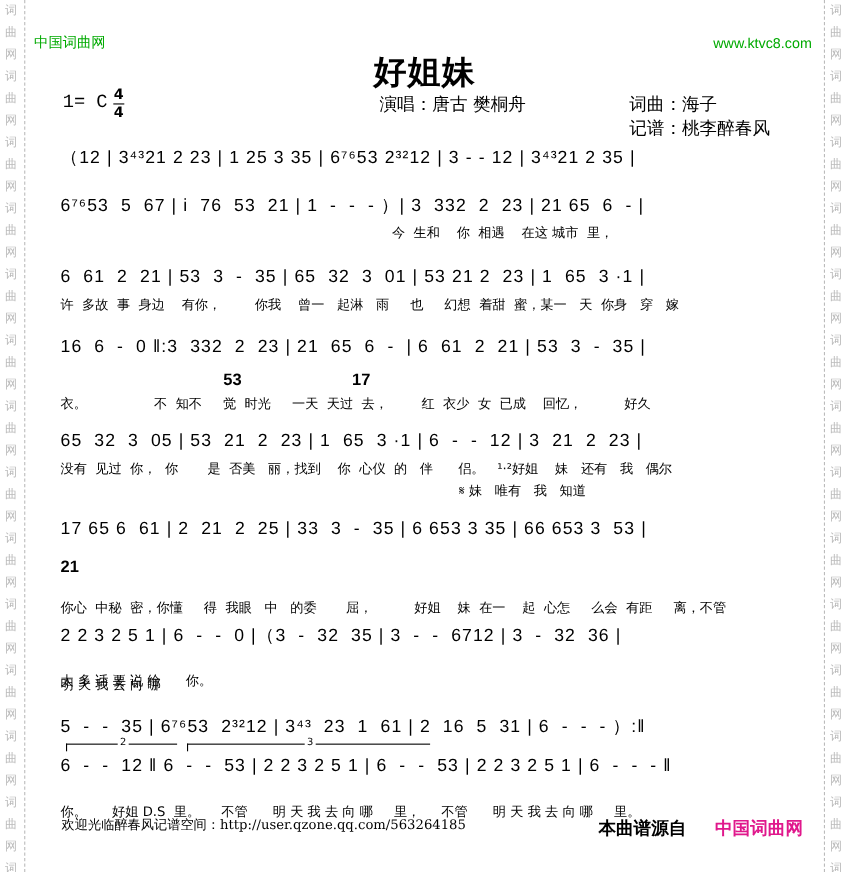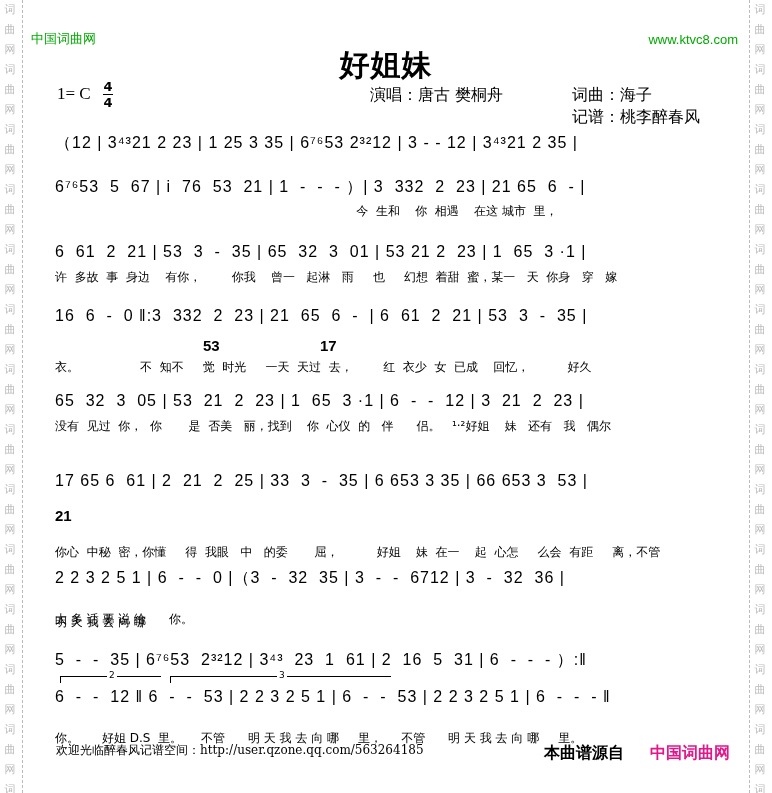--- a/index.html
+++ b/index.html
@@ -4,25 +4,25 @@
 <style>
   html,body{margin:0;padding:0;background:#fff;}
   body{width:772px;height:793px;position:relative;overflow:hidden;font-family:"DejaVu Sans","Liberation Sans",sans-serif;color:#000;}
   .side{position:absolute;top:0;width:22px;height:793px;}
   .side.left{left:0;border-right:1px dashed #bbb;}
   .side.right{right:0;border-left:1px dashed #bbb;}
   .wm{position:absolute;left:3px;font-size:11px;color:#bbb;line-height:20px;width:14px;text-align:center;}
   .hdr-left{position:absolute;left:31px;top:30px;font-size:13px;color:#0a0;}
   .hdr-right{position:absolute;right:34px;top:32px;font-size:13px;color:#0a0;font-family:"Liberation Sans",sans-serif;}
   .title{position:absolute;left:0;right:0;top:45px;text-align:center;font-size:30px;font-family:"DejaVu Serif",serif;font-weight:bold;letter-spacing:1px;}
-  .key{position:absolute;left:57px;top:84px;font-size:17px;font-family:Liberation Serif, serif;}
+  .key{position:absolute;left:57px;top:84px;font-size:17px;font-family:Liberation Mono, monospace;}
   .timesig{position:absolute;left:103px;top:80px;font-size:13px;font-weight:bold;line-height:13px;text-align:center;}
   .timesig span{display:block;}
   .timesig .bar{border-top:1px solid #000;width:10px;margin:1px auto;}
-  .singer{position:absolute;left:345px;top:85px;font-size:16px;font-family:"DejaVu Serif",serif;margin-left:25px;}
+  .singer{position:absolute;left:345px;top:85px;font-size:16px;font-family:"DejaVu Serif",serif;}
   .composer{position:absolute;left:572px;top:85px;font-size:16px;font-family:"DejaVu Serif",serif;}
   .transcriber{position:absolute;left:572px;top:107px;font-size:16px;font-family:"DejaVu Serif",serif;}
   .row{position:absolute;left:55px;right:40px;}
   .notes{font-family:"Liberation Sans",sans-serif;font-weight:normal;font-size:16px;white-space:pre;letter-spacing:1px;}
   .lyr{font-size:12px;white-space:pre;position:absolute;left:0;}
   .sub{font-family:"Liberation Sans",sans-serif;font-weight:bold;font-size:15px;position:absolute;}
   .footer-left{position:absolute;left:56px;top:742px;font-size:12px;font-family:"DejaVu Serif",serif;}
   .footer-src{position:absolute;left:544px;top:743px;font-size:16px;font-weight:bold;}
   .footer-site{position:absolute;left:650px;top:743px;font-size:16px;font-weight:bold;color:#e0188c;}
   .volta{position:absolute;border-top:1px solid #000;border-left:1px solid #000;height:6px;font-size:9px;}
@@ -144,20 +144,21 @@
     </div>
     <div class="row" style="top: 307px;">
       <div class="notes">16  6  -  0 ‖:3  332  2  23 | 21  65  6  -  | 6  61  2  21 | 53  3  -  35 |</div>
       <div class="sub" style="left: 148px; top: 30px;">53</div>
       <div class="sub" style="left: 265px; top: 30px;">17</div>
       <div class="lyr" style="top: 52px;">衣。                不  知不     觉  时光     一天  天过  去，        红  衣少  女  已成    回忆，          好久</div>
     </div>
     <div class="row" style="top: 392px;">
       <div class="notes">65  32  3  05 | 53  21  2  23 | 1  65  3 ·1 | 6  -  -  12 | 3  21  2  23 |</div>
       <div class="lyr" style="top: 26px;">没有  见过  你，  你       是  否美   丽，找到    你  心仪  的   伴      侣。   ¹·²好姐    妹   还有   我   偶尔</div>
+      <div class="lyr" style="top: 46px;">                                                                                               𝄋 妹   唯有   我   知道</div>
     </div>
     <div class="row" style="top: 472px;">
       <div class="notes">17 65 6  61 | 2  21  2  25 | 33  3  -  35 | 6 653 3 35 | 66 653 3  53 |</div>
       <div class="sub" style="left: 0px; top: 35px;">21</div>
       <div class="lyr" style="top: 72px;">你心  中秘  密，你懂     得  我眼   中   的委       屈，          好姐    妹  在一    起  心怎     么会  有距     离，不管</div>
     </div>
     <div class="row" style="top: 568px;">
       <div class="notes">2 2 3 2 5 1 | 6  -  -  0 |（3  -  32  35 | 3  -  -  6712 | 3  -  32  36 |</div>
       <div class="lyr" style="top: 26px; margin-top: 17px;">太 多 话 要 说 给      你。</div>
       <div class="lyr" style="top: 46px;">明 天 我 去 向 哪</div>

